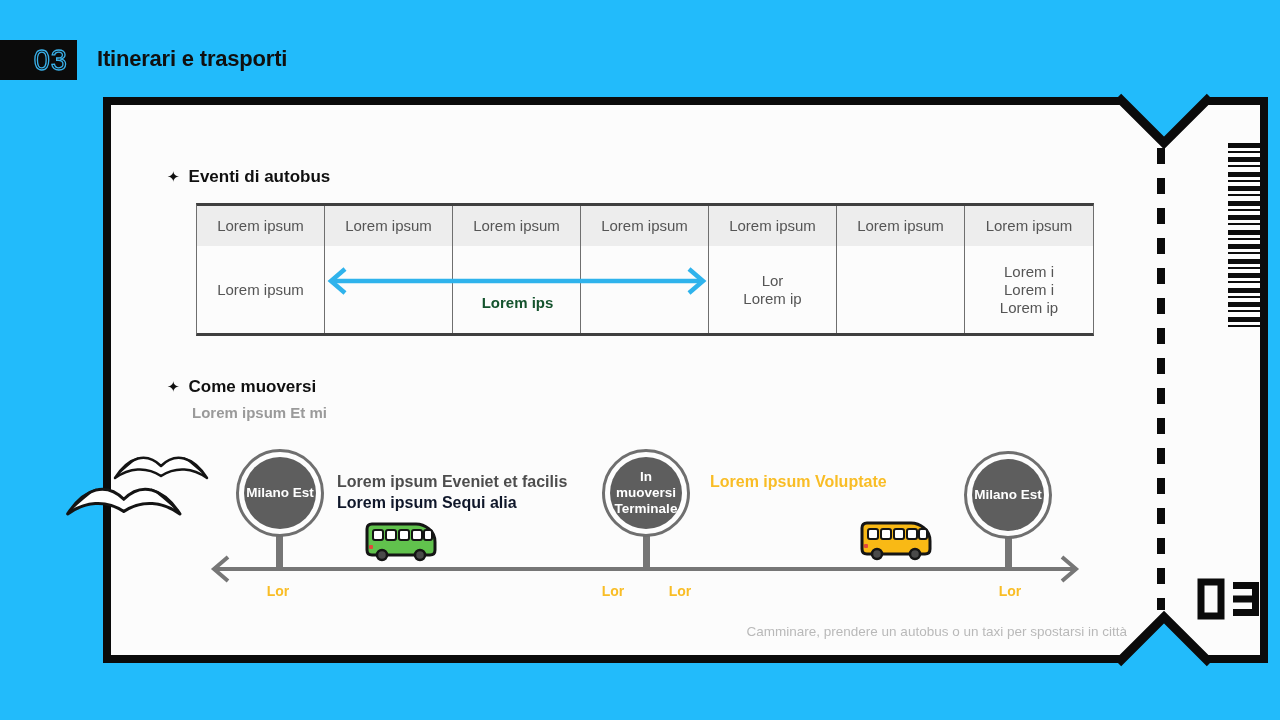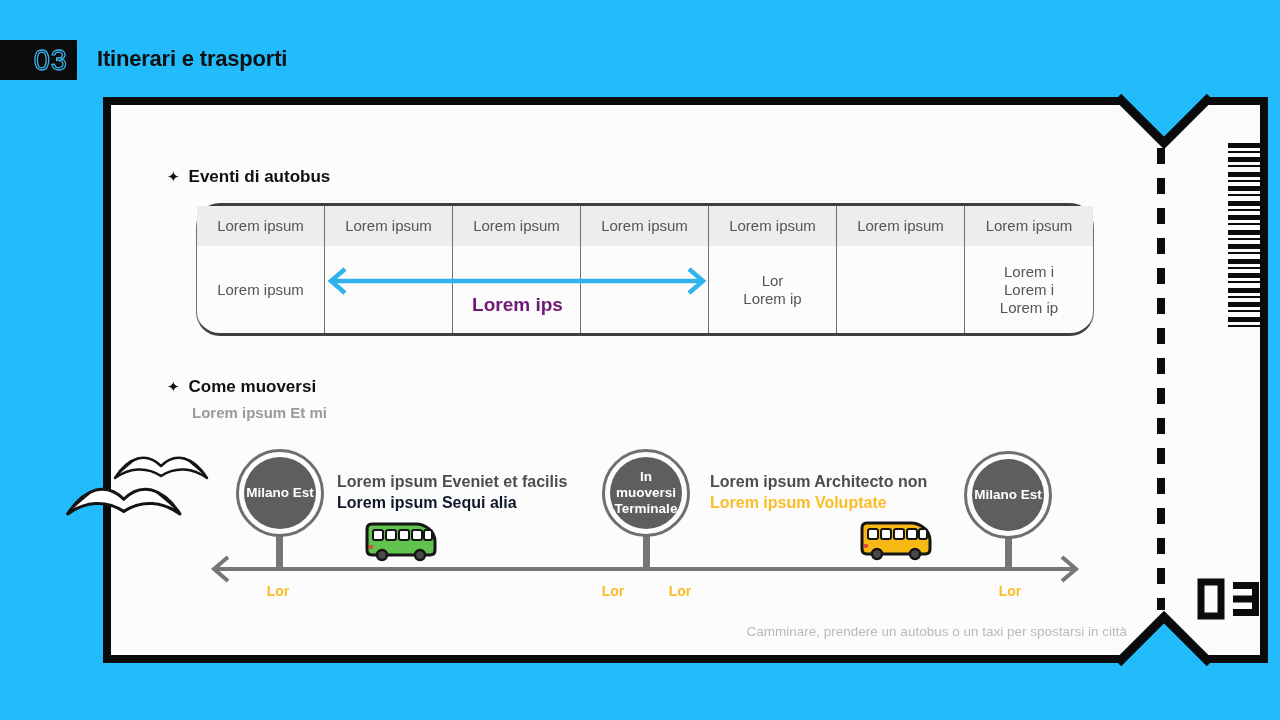--- a/index.html
+++ b/index.html
@@ -33,30 +33,30 @@
   .section-heading{position:absolute;display:flex;gap:9px;align-items:center;
                    color:#101010;font-weight:800;font-size:17px;}
   .h-events{left:167px;top:167px;}
   .h-moversi{left:167px;top:377px;}
   .star{font-size:15px;font-weight:400;color:#101010;}
   .sub-heading{position:absolute;left:192px;top:404px;font-size:15px;font-weight:700;color:#9a9a9a;}
 
   
   .ev-table{position:absolute;left:196px;top:203px;width:898px;box-sizing:border-box;
             border-top:3px solid #3f3f3f;border-bottom:3px solid #3f3f3f;
-            border-left:1.5px solid #6f6f6f;border-right:1.5px solid #6f6f6f;border-radius:24px;}
+            border-left:1.5px solid #6f6f6f;border-right:1.5px solid #6f6f6f;}
   .t-row{display:grid;grid-template-columns:repeat(7,1fr);}
   .cell{border-right:1.5px solid #6f6f6f;display:flex;align-items:center;justify-content:center;
         color:#555;font-size:15px;text-align:center;flex-direction:column;line-height:1.2;}
   .cell:last-child{border-right:none;}
   .t-head .cell{background:#ededed;height:40px;}
   .t-body .cell{height:87px;}
   .t-arrow{position:absolute;left:124px;top:58px;width:392px;height:34px;overflow:visible;}
   .arrow-label{position:absolute;left:256px;top:88px;width:129px;text-align:center;
-               color:#701a75;font-weight:800;font-size:19px;}
+               color:#14532d;font-weight:800;font-size:15px;}
 
   
   .timeline-line{position:absolute;left:205px;top:552px;width:880px;height:36px;}
   .stem{position:absolute;width:7px;background:#767676;}
   .stem1{left:276px;top:534px;height:36px;}
   .stem2{left:643px;top:534px;height:36px;}
   .stem3{left:1005px;top:537px;height:33px;}
   .stop{position:absolute;width:88px;height:88px;border:3px solid #6f6f6f;border-radius:50%;
         background:#fdfdfd;display:flex;align-items:center;justify-content:center;box-sizing:border-box;}
   .stop-inner{width:72px;height:72px;border-radius:50%;background:#5e5e5e;color:#fff;
@@ -184,21 +184,20 @@
       <span>Milano Est</span>
       <span></span>
     </div>
   </div>
 
   <div class="seg-text seg1">
     <div class="seg-l1">Lorem ipsum Eveniet et facilis</div>
     <div class="seg-green">Lorem ipsum Sequi alia</div>
   </div>
   <div class="seg-text seg2">
-    <div class="seg-l1">Lorem ipsum Architecto non</div>
     <div class="seg-yellow">Lorem ipsum Voluptate</div>
   </div>
 
   <svg class="bus bus-green" viewBox="0 0 80 44">
     <path d="M11 5 Q6 5 6 10 V31 Q6 36 11 36 H69 Q74 36 74 31 V23 Q74 15 68 10 Q62 5 55 5 Z" fill="#61c24d" stroke="#151515" stroke-width="3" stroke-linejoin="round"></path>
     <rect x="12" y="11" width="10" height="10" rx="2" fill="#fff" stroke="#151515" stroke-width="2"></rect>
     <rect x="25" y="11" width="10" height="10" rx="2" fill="#fff" stroke="#151515" stroke-width="2"></rect>
     <rect x="38" y="11" width="10" height="10" rx="2" fill="#fff" stroke="#151515" stroke-width="2"></rect>
     <rect x="51" y="11" width="10" height="10" rx="2" fill="#fff" stroke="#151515" stroke-width="2"></rect>
     <rect x="63" y="11" width="8" height="10" rx="2" fill="#fff" stroke="#151515" stroke-width="2"></rect>

